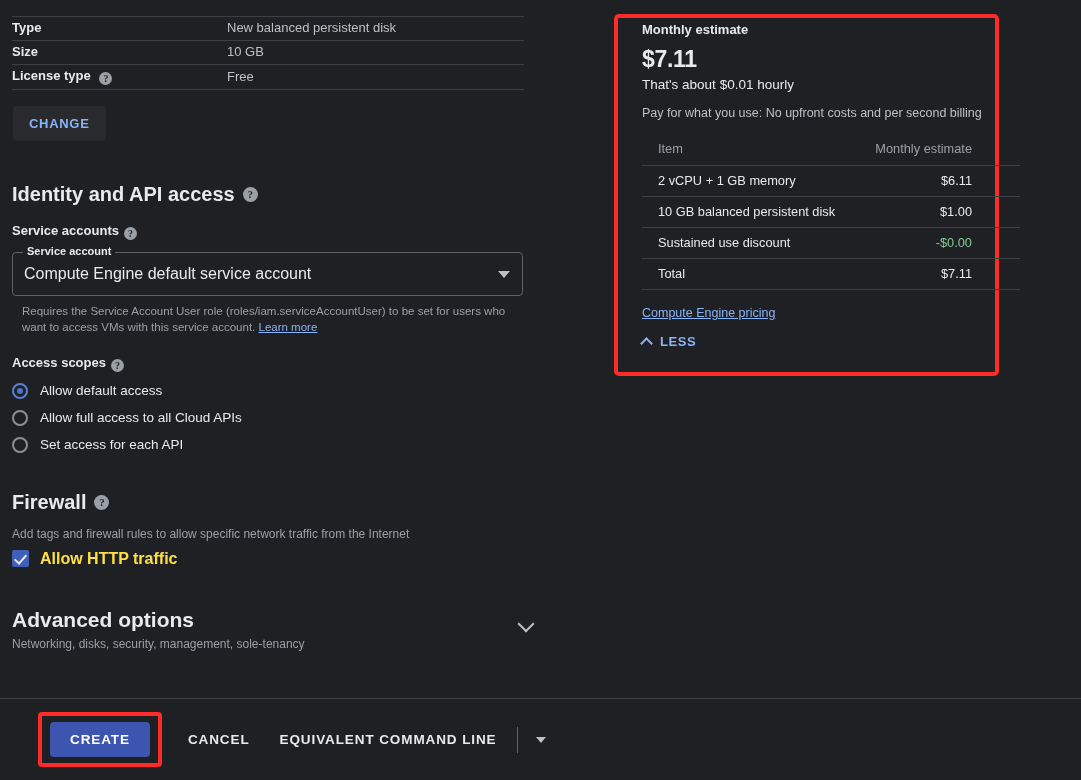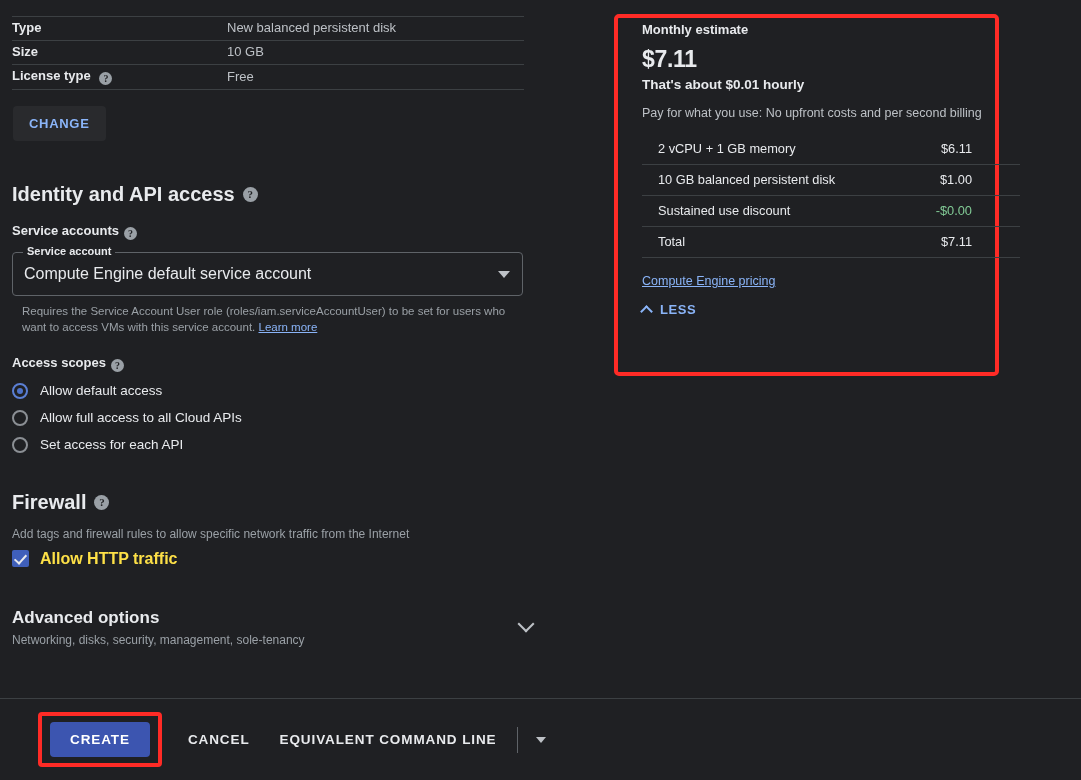--- a/index.html
+++ b/index.html
@@ -119,21 +119,21 @@
   }
   .checkbox::after {
     content: ""; position: absolute;
     left: 5px; top: 2px; width: 5px; height: 10px;
     border: solid #e8eaed; border-width: 0 2px 2px 0;
     transform: rotate(42deg);
   }
   .check-label { font-size: 16px; color: #fde047; font-weight: bold; }
 
   .adv-block { margin-top: 40px; position: relative; width: 512px; }
-  .adv-title { font-size: 17px; font-weight: bold; color: #e8eaed; }
+  .adv-title { font-size: 21px; font-weight: bold; color: #e8eaed; }
   .adv-sub { font-size: 12px; color: #9aa0a6; margin-top: 5px; }
   .adv-chev {
     position: absolute; right: -8px; top: 10px;
     width: 12px; height: 12px;
     border: solid #bdc1c6; border-width: 0 2px 2px 0;
     transform: rotate(45deg);
   }
 
   
   .action-bar {
@@ -172,21 +172,21 @@
 
   
   .est-hl {
     position: absolute; left: 614px; top: 14px;
     width: 385px; height: 362px;
     border: 4px solid #ff2b26; border-radius: 5px;
   }
   .est-inner { position: absolute; left: 642px; top: 22px; width: 380px; }
   .est-heading { font-size: 13px; font-weight: bold; color: #e8eaed; }
   .est-price { font-size: 23px; font-weight: bold; color: #e8eaed; margin-top: 9px; letter-spacing: -0.3px;}
-  .est-hourly { font-size: 13.5px; font-weight: bold; color: #e8eaed; margin-top: 4px; }
+  .est-hourly { font-size: 13.5px; font-weight: normal; color: #e8eaed; margin-top: 4px; }
   .est-payline { font-size: 12.5px; color: #bdc1c6; margin-top: 14px; }
 
   .est-table { margin-top: 14px; width: 378px; border-collapse: collapse; }
   .est-table th, .est-table td {
     border-bottom: 1px solid #3c4043;
     font-size: 12.8px; font-weight: normal;
     padding: 7px 0 8px 0;
   }
   .est-table th { color: #9aa0a6; text-align: left; padding-bottom: 9px;}
   .est-table th.r, .est-table td.r { text-align: right; padding-right: 48px;}
@@ -305,20 +305,24 @@
 
   <div class="est-hl"></div>
   <div class="est-inner">
     <div class="est-heading">Monthly estimate</div>
     <div class="est-price">$7.11</div>
     <div class="est-hourly">That's about $0.01 hourly</div>
     <div class="est-payline">Pay for what you use: No upfront costs and per second billing</div>
 
     <table class="est-table">
       <tbody>
+          <tr>
+        <th class="item-pad">Item</th>
+        <th class="r">Monthly estimate</th>
+      </tr>
       <tr>
         <td class="item-pad">2 vCPU + 1 GB memory</td>
         <td class="r">$6.11</td>
       </tr>
       <tr>
         <td class="item-pad">10 GB balanced persistent disk</td>
         <td class="r">$1.00</td>
       </tr>
       <tr>
         <td class="item-pad">Sustained use discount</td>

